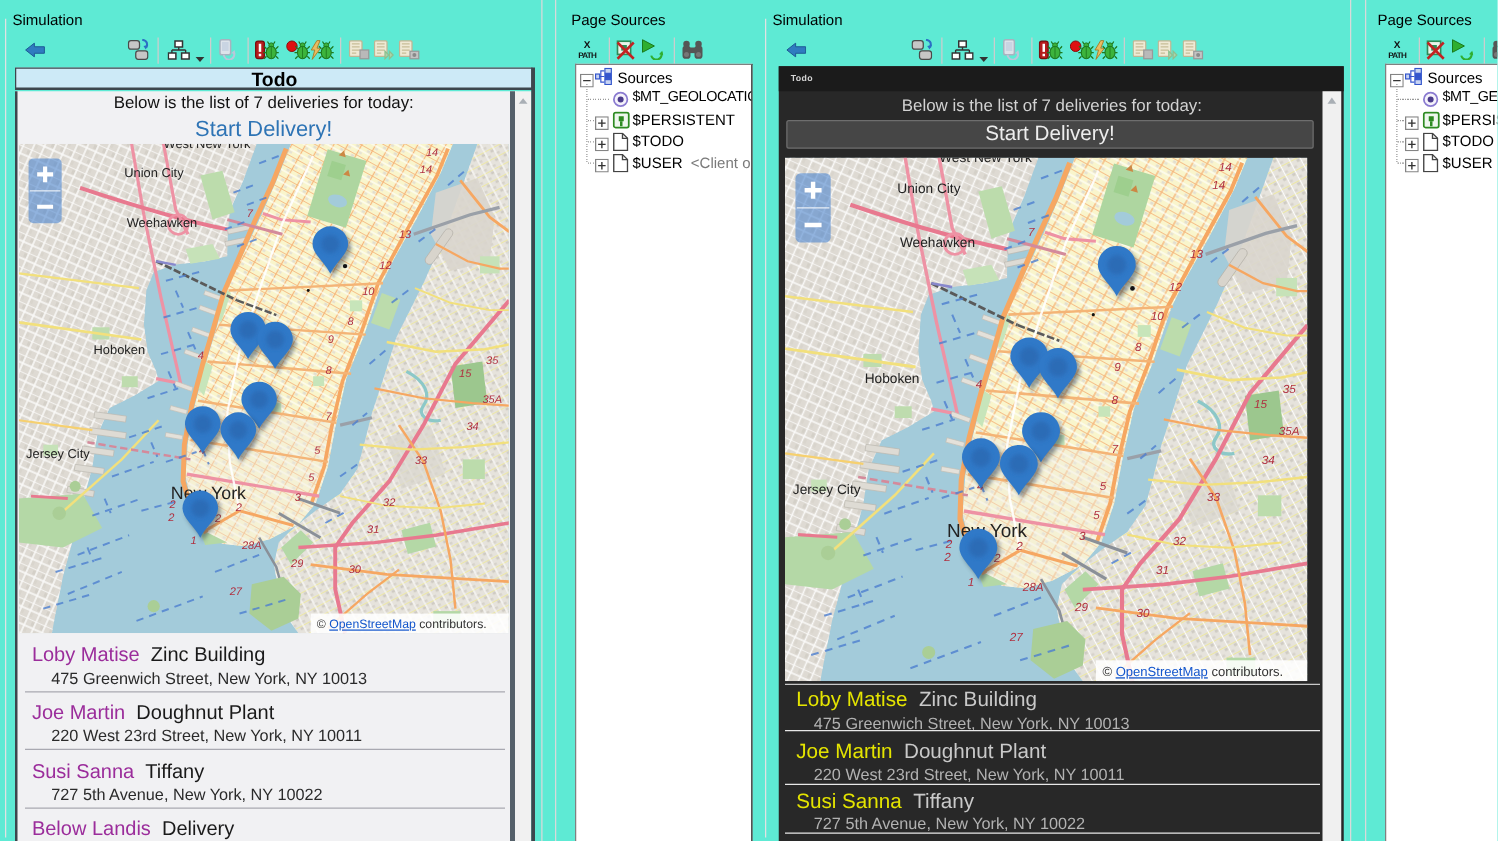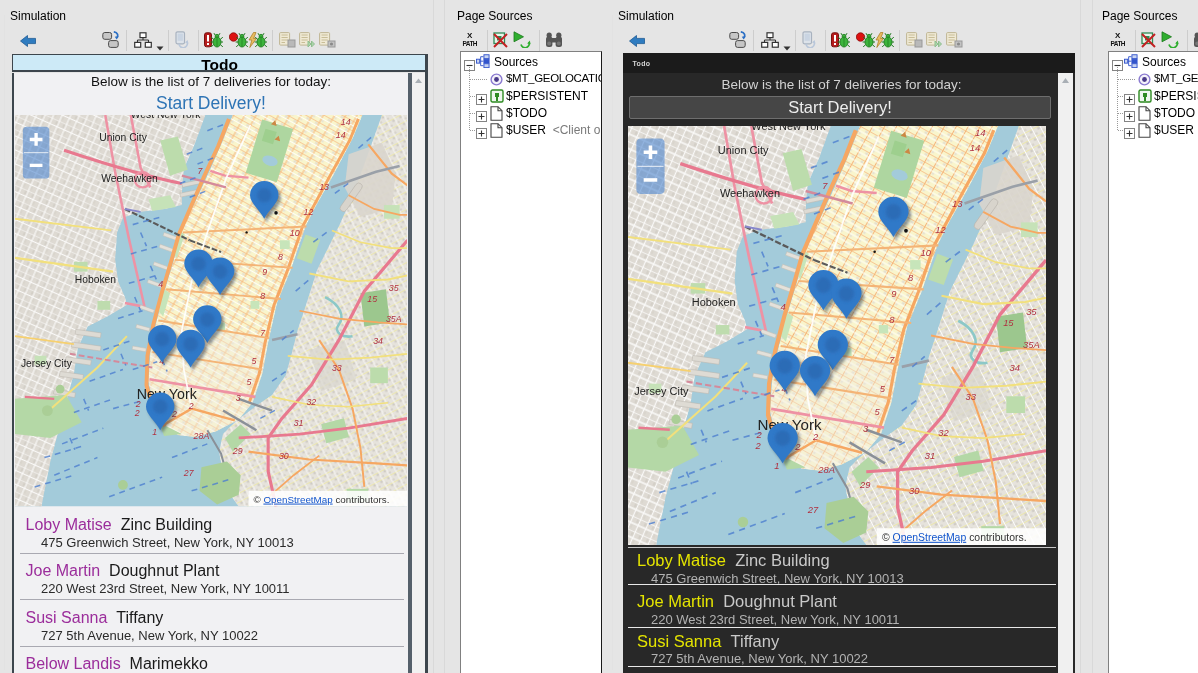--- a/index.html
+++ b/index.html
@@ -1,16 +1,16 @@
 <!DOCTYPE html>
 <html><head>
 <meta charset="utf-8">
 <style>
   html,body{margin:0;padding:0;}
-  #root{position:relative;width:1198px;height:673px;overflow:hidden;background:#e5e5e5;
+  #root{position:relative;width:1198px;height:673px;overflow:hidden;background:#5eead4;
         font-family:"Liberation Sans", sans-serif;}
   .abs{position:absolute;}
   .lbl{position:absolute;font-size:12px;color:#000;}
   .vline{position:absolute;width:1px;background:#d9d9d9;}
 </style>
 </head>
 <body>
 <div id="root">
 
 <svg width="0" height="0" style="position:absolute">
@@ -403,21 +403,21 @@
 
   <div class="abs" style="left:13.5px;top:461.5px;font-size:16px;white-space:nowrap;"><span style="color:#9b2d9b">Loby Matise</span>&nbsp;&nbsp;<span style="color:#1a1a1a">Zinc Building</span></div>
       <div class="abs" style="left:29px;top:480.5px;font-size:13px;white-space:nowrap;"><span style="color:#2a2a2a">475 Greenwich Street, New York, NY 10013</span></div>
       <div class="abs" style="left:8px;top:498.5px;width:384px;height:1px;background:#a9a9b1;"></div>
       <div class="abs" style="left:13.5px;top:508px;font-size:16px;white-space:nowrap;"><span style="color:#9b2d9b">Joe Martin</span>&nbsp;&nbsp;<span style="color:#1a1a1a">Doughnut Plant</span></div>
       <div class="abs" style="left:29px;top:527px;font-size:13px;white-space:nowrap;"><span style="color:#2a2a2a">220 West 23rd Street, New York, NY 10011</span></div>
       <div class="abs" style="left:8px;top:545px;width:384px;height:1px;background:#a9a9b1;"></div>
       <div class="abs" style="left:13.5px;top:554.5px;font-size:16px;white-space:nowrap;"><span style="color:#9b2d9b">Susi Sanna</span>&nbsp;&nbsp;<span style="color:#1a1a1a">Tiffany</span></div>
       <div class="abs" style="left:29px;top:573.5px;font-size:13px;white-space:nowrap;"><span style="color:#2a2a2a">727 5th Avenue, New York, NY 10022</span></div>
       <div class="abs" style="left:8px;top:591.5px;width:384px;height:1px;background:#a9a9b1;"></div>
-      <div class="abs" style="left:13.5px;top:601px;font-size:16px;white-space:nowrap;"><span style="color:#9b2d9b">Below Landis</span>&nbsp;&nbsp;<span style="color:#1a1a1a">Marimekko</span></div>
+      <div class="abs" style="left:13.5px;top:601px;font-size:16px;white-space:nowrap;"><span style="color:#9b2d9b">Below Landis</span>&nbsp;&nbsp;<span style="color:#1a1a1a">Delivery</span></div>
 </div>
 
 <div class="vline" style="left:433px;top:0;height:673px;"></div>
 <div class="vline" style="left:444px;top:0;height:673px;"></div>
 <div class="lbl" style="left:457px;top:9px;">Page Sources</div>
 <div class="abs" style="left:462px;top:31px;"><svg width="22" height="16" viewBox="0 0 22 16">
         <text x="5" y="7" font-family="Liberation Sans" font-size="8" font-weight="bold" fill="#111">X</text>
         <text x="0.5" y="15" font-family="Liberation Sans" font-size="6.5" font-weight="bold" fill="#111" textLength="15">PATH</text>
       </svg></div>
     <div class="abs" style="left:487px;top:30px;width:1px;height:21px;background:#cdcdcd;"></div>

